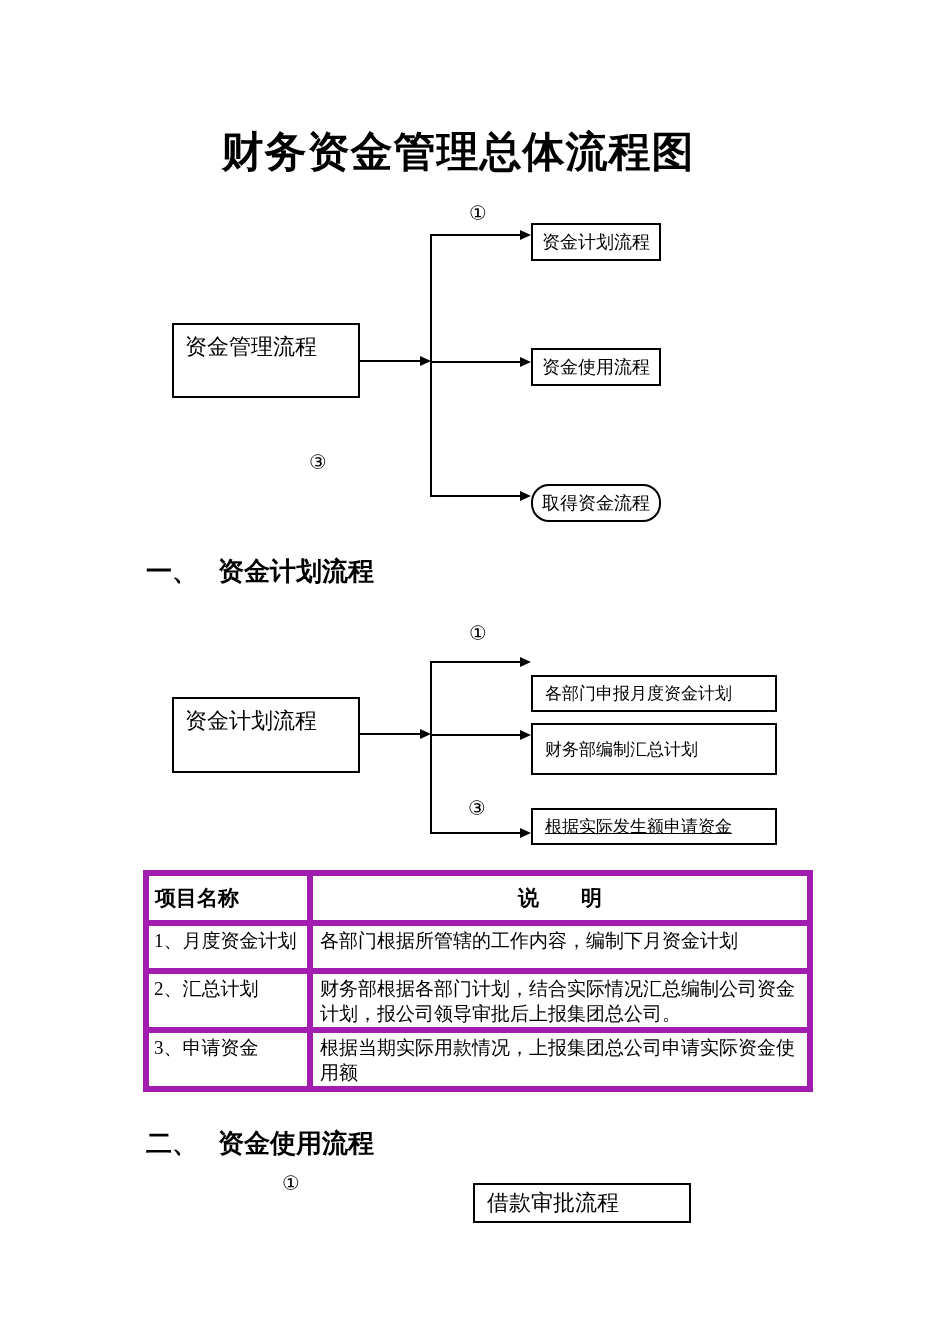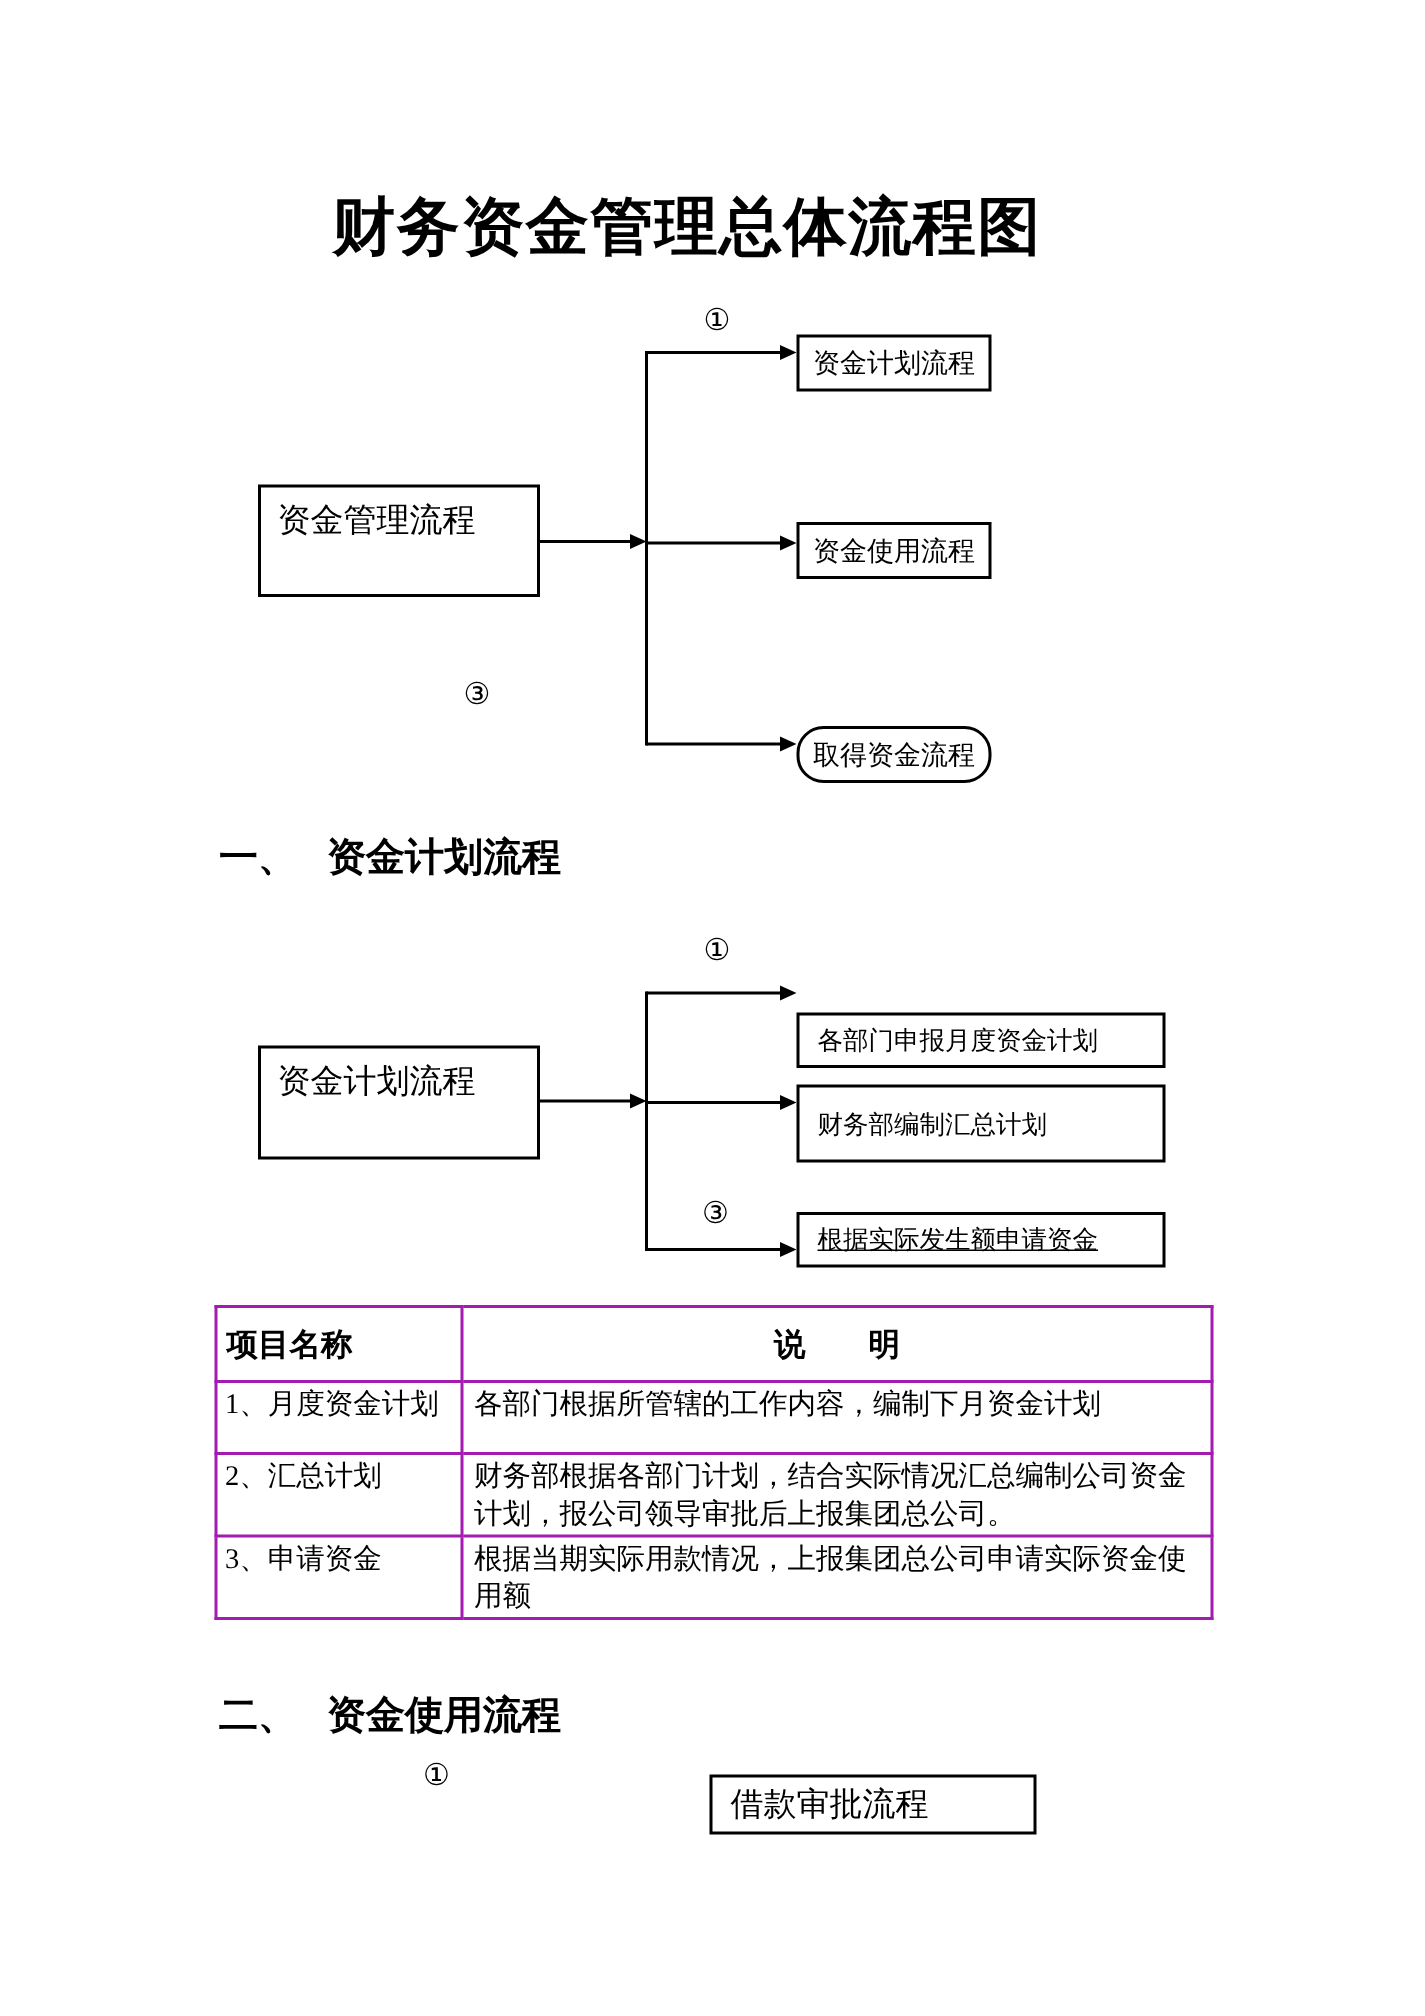--- a/index.html
+++ b/index.html
@@ -32,21 +32,21 @@
   .section-heading{
     position:absolute;left:146px;font-size:26px;font-weight:bold;line-height:32px;
     white-space:nowrap;
   }
   .section-heading .num{margin-right:20px;}
   .plan-table{
     position:absolute;left:143px;top:870px;width:664px;
     border-collapse:collapse;table-layout:fixed;
   }
   .plan-table td,.plan-table th{
-    border:2px solid #a21caf;vertical-align:top;box-sizing:border-box;
+    border:6px solid #a21caf;vertical-align:top;box-sizing:border-box;
     font-weight:normal;text-align:left;margin-top:47px;
   }
   .plan-table .col-name{width:164px;}
   .plan-table .col-desc{width:500px;}
   .plan-table thead th{
     height:50px;vertical-align:middle;font-weight:bold;font-size:21px;
   }
   .plan-table thead .col-name{padding-left:6px;}
   .plan-table thead .col-desc{text-align:center;}
   .plan-table tbody td{font-size:19px;line-height:25px;padding-top:2px;}

